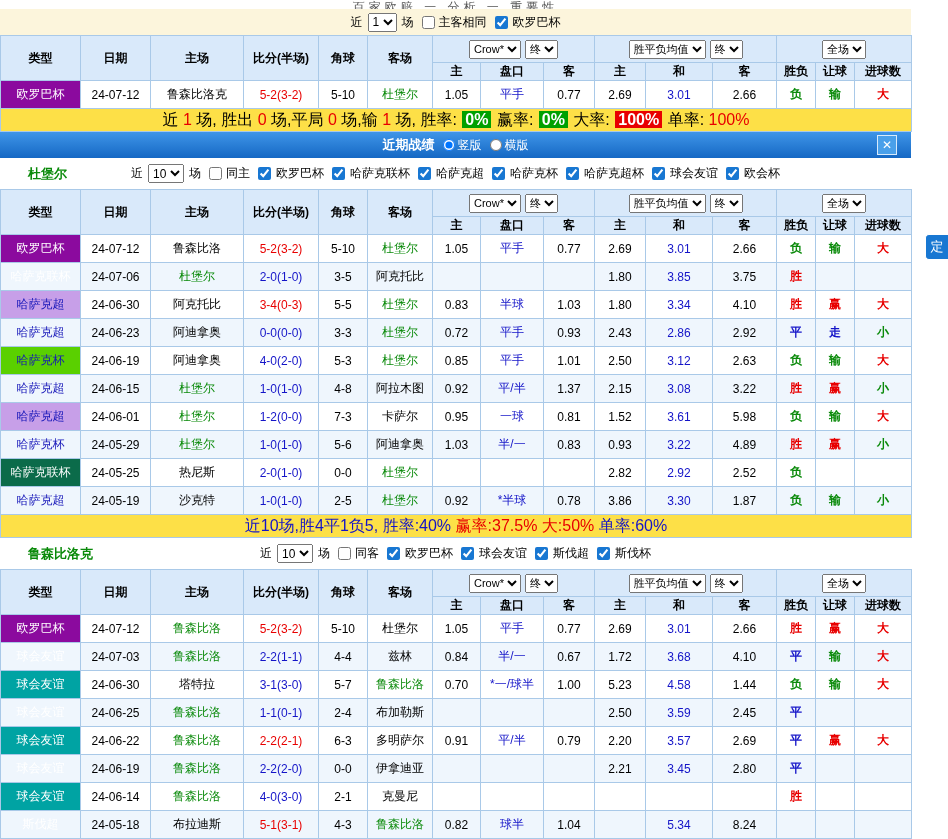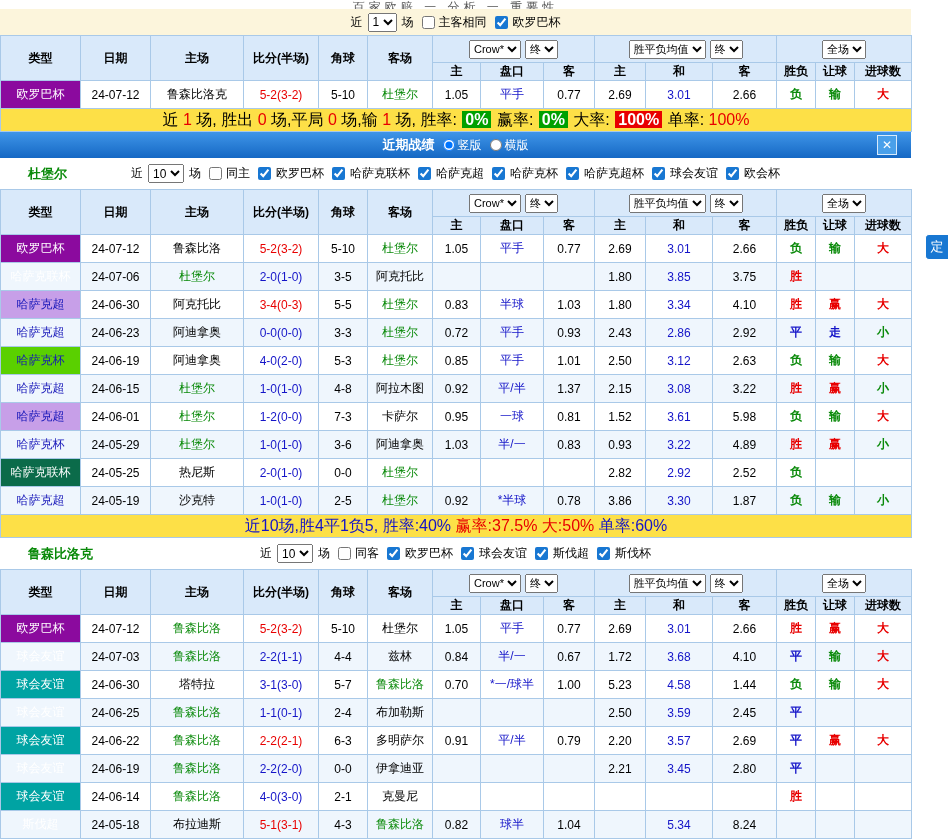--- a/index.html
+++ b/index.html
@@ -353,21 +353,21 @@
           <td>5.98</td>
           <td class="t-green bold">负</td>
           <td class="t-green bold">输</td>
           <td class="t-red bold">大</td>
         </tr>
         <tr>
           <td class="lg-kzcup">哈萨克杯</td>
           <td>24-05-29</td>
           <td class="t-green">杜堡尔</td>
           <td class="t-blue">1-0(1-0)</td>
-          <td>3-6</td>
+          <td>5-6</td>
           <td>阿迪拿奥</td>
           <td>1.03</td>
           <td class="t-blue">半/一</td>
           <td>0.83</td>
           <td>0.93</td>
           <td class="t-blue">3.22</td>
           <td>4.89</td>
           <td class="t-red bold">胜</td>
           <td class="t-red bold">赢</td>
           <td class="t-green bold">小</td>

